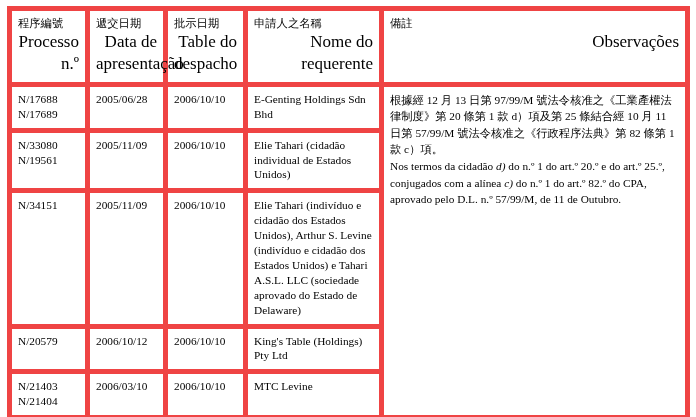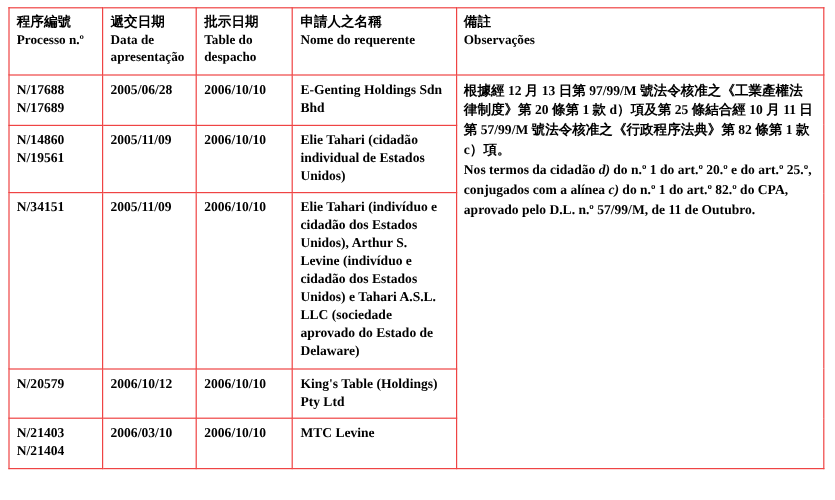--- a/index.html
+++ b/index.html
@@ -24,40 +24,40 @@
   table.doc-table {
     border-collapse: collapse;
     table-layout: fixed;
     width: 680px;
     margin: 6px 0 0 7px;
     font-size: 11.3px;
     line-height: 1.32;
   }
   table.doc-table td,
   table.doc-table th {
-    border: 1px solid #ef4444;
+    border: 5px solid #ef4444;
     vertical-align: top;
     padding: 5px 6px 6px 6px;
     text-align: left;
-    font-weight: bold;
+    font-weight: normal;
   }
   thead td {
     text-align: center;
     padding-top: 6px;
     padding-bottom: 7px;
   }
   .col1 { width: 78px; }
   .col2 { width: 78px; }
   .col3 { width: 80px; }
   .col4 { width: 136px; }
   .col5 { width: 306px; }
 
   .hdr-line { display: block; }
   .hdr-zh { font-size: 11.3px; }
-  .hdr-pt { font-size: 11px; }
+  .hdr-pt { font-size: 17px; text-align: right; }
   td.num { text-align: center; white-space: pre-line; }
   td.date { text-align: center; }
   .cell-text { white-space: pre-line; margin-left: 48px; }
   .obs { text-align: left; line-height: 1.45; }
   .obs .p { margin: 0 0 0 0; }
   .obs .p + .p { margin-top: 1px; }
   i { font-style: italic; }
 </style>
 </head>
 <body>
@@ -101,21 +101,21 @@
 N/17689</td>
         <td class="date">2005/06/28</td>
         <td class="date">2006/10/10</td>
         <td class="cell-text">E-Genting Holdings Sdn Bhd</td>
         <td class="obs" rowspan="5">
           <div class="p">根據經 12 月 13 日第 97/99/M 號法令核准之《工業產權法律制度》第 20 條第 1 款 d）項及第 25 條結合經 10 月 11 日第 57/99/M 號法令核准之《行政程序法典》第 82 條第 1 款 c）項。</div>
           <div class="p"><span>Nos termos da cidadão </span><i>d)</i><span> do n.º 1 do art.º 20.º e do art.º 25.º, conjugados com a alínea </span><i>c)</i><span> do n.º 1 do art.º 82.º do CPA, aprovado pelo D.L. n.º 57/99/M, de 11 de Outubro.</span></div>
         </td>
       </tr>
       <tr>
-        <td class="num">N/14860
+        <td class="num">N/33080
 N/19561</td>
         <td class="date">2005/11/09</td>
         <td class="date">2006/10/10</td>
         <td class="cell-text">Elie Tahari (cidadão individual de Estados Unidos)</td>
       </tr>
       <tr>
         <td class="num">N/34151</td>
         <td class="date">2005/11/09</td>
         <td class="date">2006/10/10</td>
         <td class="cell-text">Elie Tahari (indivíduo e cidadão dos Estados Unidos), Arthur S. Levine (indivíduo e cidadão dos Estados Unidos) e Tahari A.S.L. LLC (sociedade aprovado do Estado de Delaware)</td>

